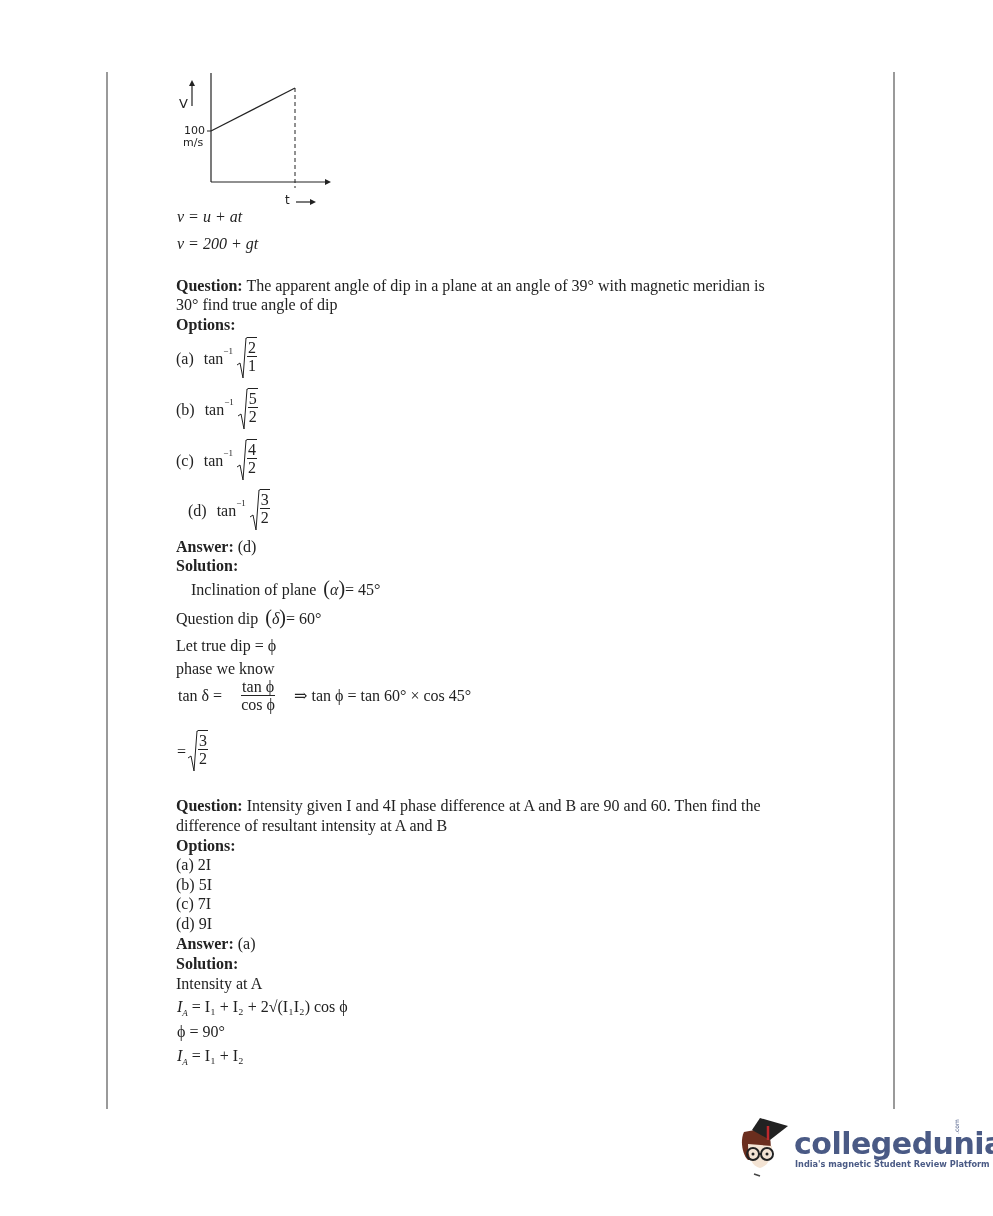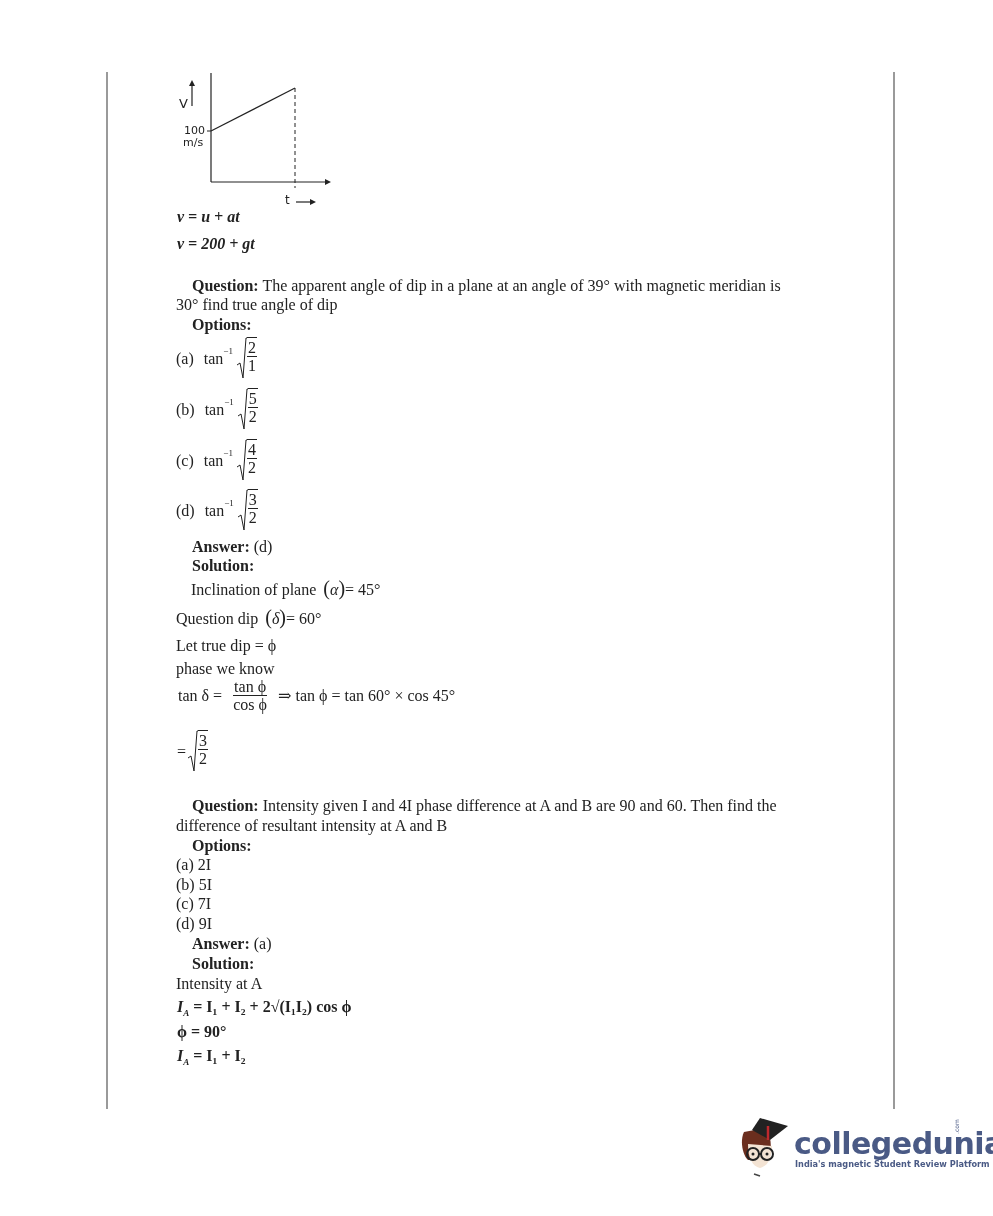--- a/index.html
+++ b/index.html
@@ -2,22 +2,22 @@
 <html><head>
 <meta charset="utf-8">
 <style>
   html, body { margin: 0; padding: 0; background: #ffffff; }
   body { width: 993px; height: 1216px; position: relative; overflow: hidden;
          font-family: "Liberation Serif", "DejaVu Serif", serif; color: #222; }
   .border-l { position: absolute; left: 106px; top: 72px; width: 2px; height: 1037px; background: #9a9a9a; }
   .border-r { position: absolute; left: 893px; top: 72px; width: 2px; height: 1037px; background: #9a9a9a; }
   .content { position: absolute; left: 176px; top: 0; width: 660px; font-size: 16px; line-height: 19px; }
   .abs { position: absolute; white-space: nowrap; }
-  .b { font-weight: bold; margin-left: 16px; }
-  .math { font-family: "Liberation Serif", "DejaVu Serif", serif; font-size: 16px; font-weight: bold; }
+  .b { font-weight: bold; }
+  .math { font-family: "Liberation Serif", "DejaVu Serif", serif; font-size: 16px; }
   .it { font-style: italic; }
   sup.small { font-size: 9px; vertical-align: 8px; }
   sub.small { font-size: 9px; }
   .sqrtfrac { display: inline-flex; align-items: stretch; vertical-align: middle; }
   .sqrtfrac svg { display: block; }
   .frac { display: inline-flex; flex-direction: column; align-items: center; font-size: 16px; line-height: 17px; }
   .frac .num { border-bottom: 1px solid #222; padding: 0 1px; }
   .graph-label { font-family: "DejaVu Sans", "Liberation Sans", sans-serif; font-size: 11px; color: #222; }
   .logo { position: absolute; left: 738px; top: 1110px; width: 230px; height: 80px; }
   .logo-word { position: absolute; left: 56px; top: 16px; font-family: "DejaVu Sans", "Liberation Sans", sans-serif;
@@ -93,21 +93,21 @@
     <span class="sqrtfrac">
       <svg width="10" height="42" viewBox="0 0 10 42">
           <polyline points="0,28 3,26 6,41 9,1 10,1" fill="none" stroke="#222" stroke-width="1"></polyline>
         </svg>
       <span class="frac" style="border-top:1px solid #222;padding-top:1px">
         <span class="num">4</span>
         <span>2</span>
       </span>
     </span>
   </div>
-  <div class="abs" style="left:0;top:489px">
+  <div class="abs" style="left:12px;top:489px">
     <span style="vertical-align:middle">(d)</span>
     <span style="vertical-align:middle;margin-left:6px">tan</span><sup class="small">−1</sup>
     <span class="sqrtfrac">
       <svg width="10" height="42" viewBox="0 0 10 42">
           <polyline points="0,28 3,26 6,41 9,1 10,1" fill="none" stroke="#222" stroke-width="1"></polyline>
         </svg>
       <span class="frac" style="border-top:1px solid #222;padding-top:1px">
         <span class="num">3</span>
         <span>2</span>
       </span>
@@ -126,21 +126,21 @@
   </div>
   <div class="abs" style="left:0;top:608px">
     <span>Question dip</span>
     <span style="font-size:20px;margin-left:3px">(</span><span class="it">δ</span><span style="font-size:20px">)</span><span>= 60°</span>
   </div>
   <div class="abs" style="left:0;top:636px">Let true dip = ϕ</div>
   <div class="abs" style="left:0;top:659px">phase we know</div>
 
   <div class="abs" style="left:2px;top:678px;display:flex;align-items:center">
     <span>tan δ =</span>
-    <span class="frac" style="margin:0 11px">
+    <span class="frac" style="margin:0 19px">
       <span class="num">tan ϕ</span>
       <span>cos ϕ</span>
     </span>
     <span>⇒ tan ϕ = tan 60° × cos 45°</span>
   </div>
 
   <div class="abs" style="left:1px;top:730px;display:flex;align-items:center">
     <span>=</span>
     <span class="sqrtfrac" style="margin-left:2px">
       <svg width="10" height="42" viewBox="0 0 10 42">

